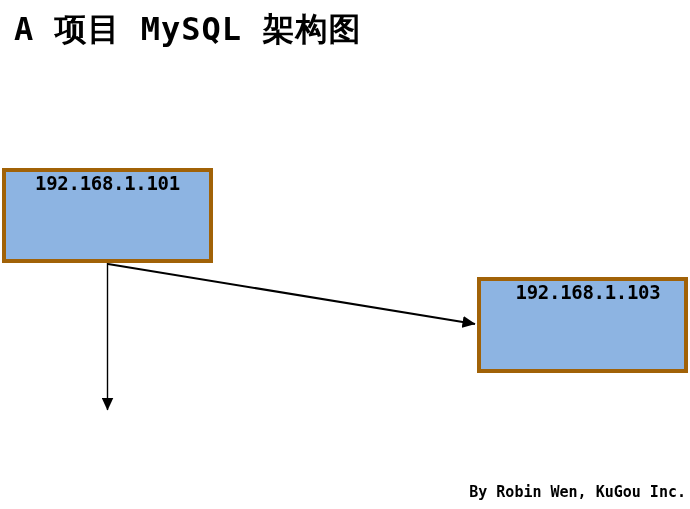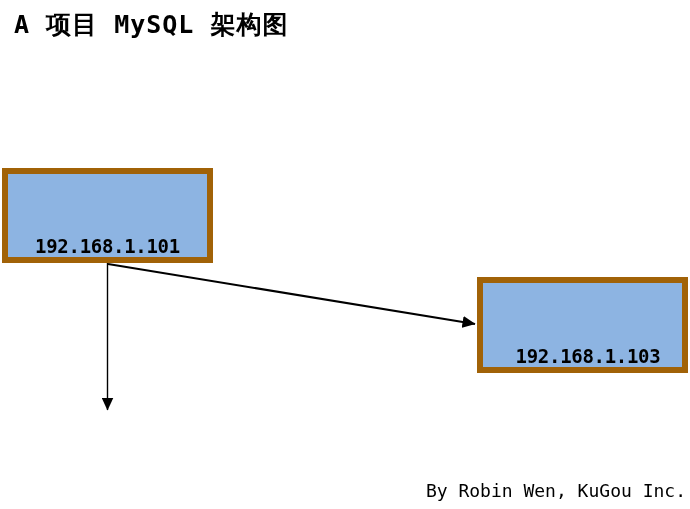--- a/index.html
+++ b/index.html
@@ -13,55 +13,55 @@
     height: 509px;
     background: #ffffff;
     overflow: hidden;
     font-family: "DejaVu Sans Mono", monospace;
     color: #000000;
   }
   .title {
     position: absolute;
     left: 14px;
     top: 8px;
-    font-size: 25px;
+    font-size: 32px;
     font-weight: bold;
     letter-spacing: 1px;
     white-space: nowrap;
   }
   .edges {
     position: absolute;
     left: 0;
     top: 0;
     width: 690px;
     height: 509px;
     pointer-events: none;
   }
   .node {
     position: absolute;
     background: #8db4e2;
-    border: 6px solid #a16207;
+    border: 4px solid #a16207;
     display: flex;
-    align-items: flex-end;
+    align-items: flex-start;
     justify-content: center;
     box-sizing: border-box;
     font-size: 19px;
     font-weight: bold;
     letter-spacing: -0.3px;
     white-space: nowrap;
   }
   .node-101 { left: 2px;   top: 168px; width: 211px; height: 95px; }
   .node-102 { left: 1px;   top: 412px; width: 213px; height: 93px; }
   .node-103 { left: 477px; top: 277px; width: 211px; height: 96px; padding-left: 11px; }
   .credit {
     position: absolute;
     right: 4px;
     bottom: 8px;
-    font-size: 18px;
-    font-weight: normal;
+    font-size: 15px;
+    font-weight: bold;
     white-space: nowrap;
   }
 </style>
 </head>
 <body>
 
 <div class="canvas">
 
   <div class="title">A 项目 MySQL 架构图</div>
 

